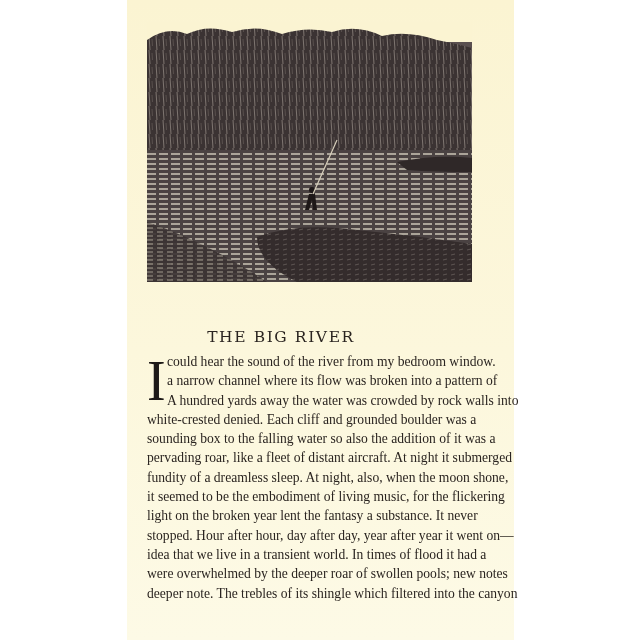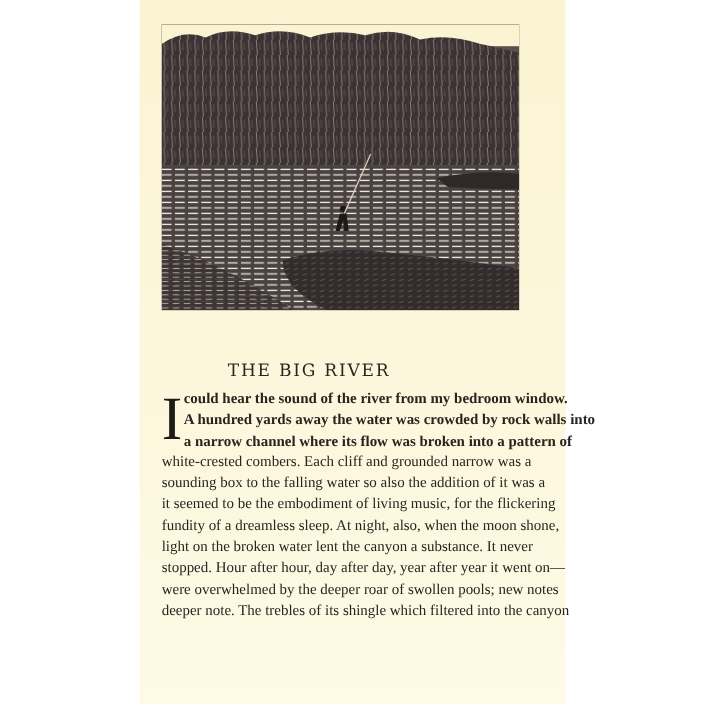--- a/index.html
+++ b/index.html
@@ -49,21 +49,21 @@
       line-height: 19.3px;
       color: #2a2420;
     }
     .line {
       display: block;
       white-space: nowrap;
       text-align: justify;
       text-align-last: justify;
       height: 19.3px;
     }
-    .line.indent { padding-left: 20px; font-weight: bold; }
+    .line.indent { padding-left: 20px; }
     .line.last { text-align-last: justify; }
     .dropcap {
       position: absolute;
       left: 0;
       top: 3px;
       font-family: "Liberation Serif", serif;
       font-size: 56px;
       line-height: 52px;
       color: #1e1a18;
     }
@@ -112,25 +112,27 @@
 
       <line x1="166" y1="172" x2="190" y2="118" stroke="#d8d0bc" stroke-width="1.2"></line>
     </svg>
   </div>
 
   <div class="chapter-title">THE BIG RIVER</div>
 
   <div class="body-text">
     <span class="dropcap">I</span>
     <span class="line indent">could hear the sound of the river from my bedroom window.</span>
+    <span class="line indent">a narrow channel where its flow was broken into a pattern of</span>
     <span class="line indent">A hundred yards away the water was crowded by rock walls into</span>
-    <span class="line indent">a narrow channel where its flow was broken into a pattern of</span>
-    <span class="line">white-crested combers. Each cliff and grounded narrow was a</span>
+    <span class="line">white-crested denied. Each cliff and grounded boulder was a</span>
     <span class="line">sounding box to the falling water so also the addition of it was a</span>
+    <span class="line">pervading roar, like a fleet of distant aircraft. At night it submerged</span>
+    <span class="line">fundity of a dreamless sleep. At night, also, when the moon shone,</span>
     <span class="line">it seemed to be the embodiment of living music, for the flickering</span>
-    <span class="line">fundity of a dreamless sleep. At night, also, when the moon shone,</span>
-    <span class="line">light on the broken water lent the canyon a substance. It never</span>
+    <span class="line">light on the broken year lent the fantasy a substance. It never</span>
     <span class="line">stopped. Hour after hour, day after day, year after year it went on—</span>
+    <span class="line">idea that we live in a transient world. In times of flood it had a</span>
     <span class="line last">were overwhelmed by the deeper roar of swollen pools; new notes</span>
     <span class="line">deeper note. The trebles of its shingle which filtered into the canyon</span>
   </div>
 
 </div>
 
 </body></html>

